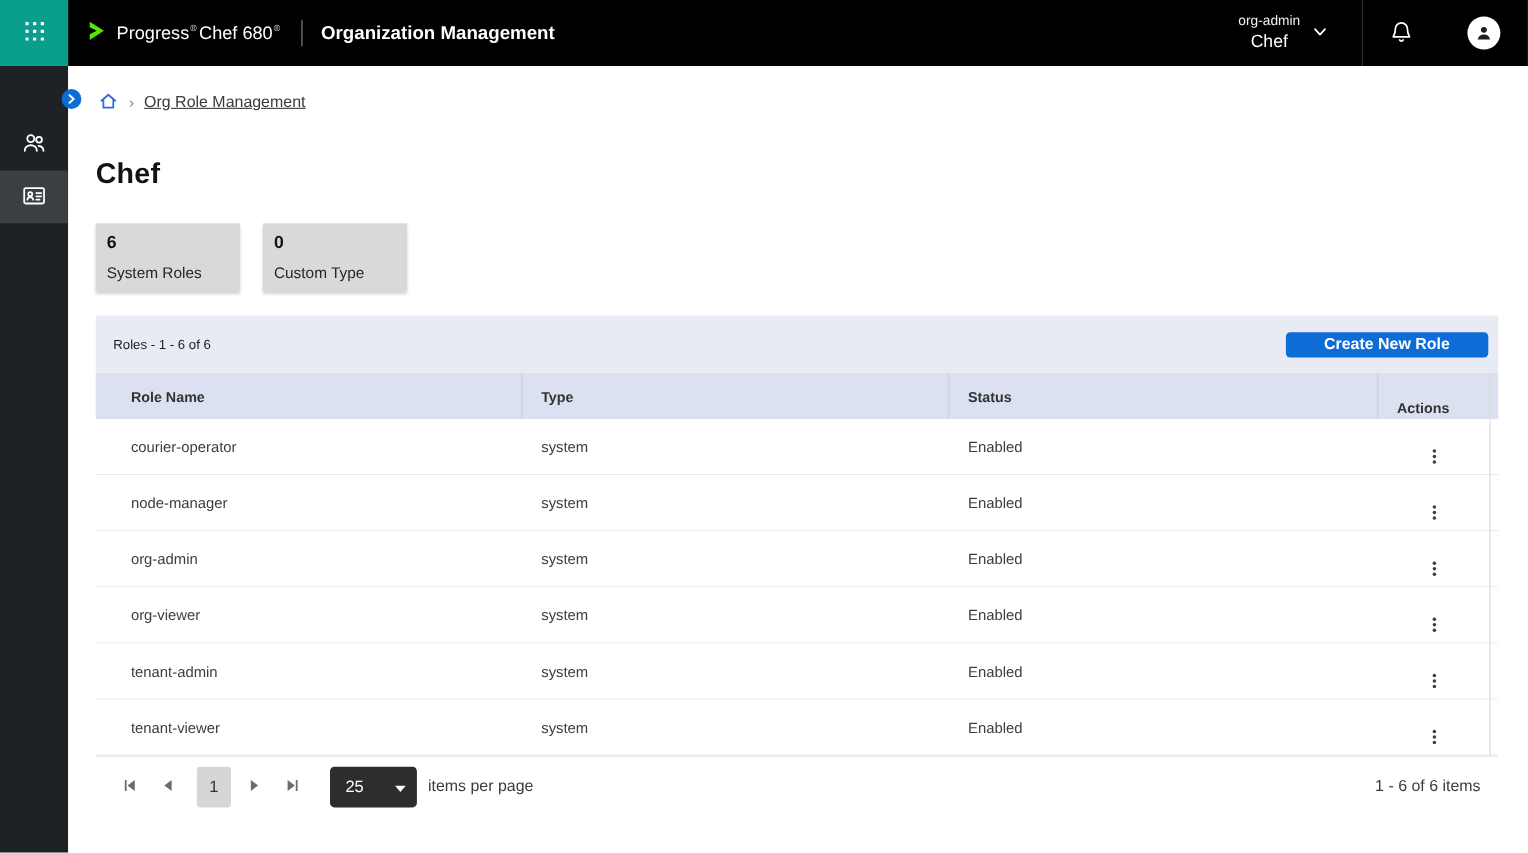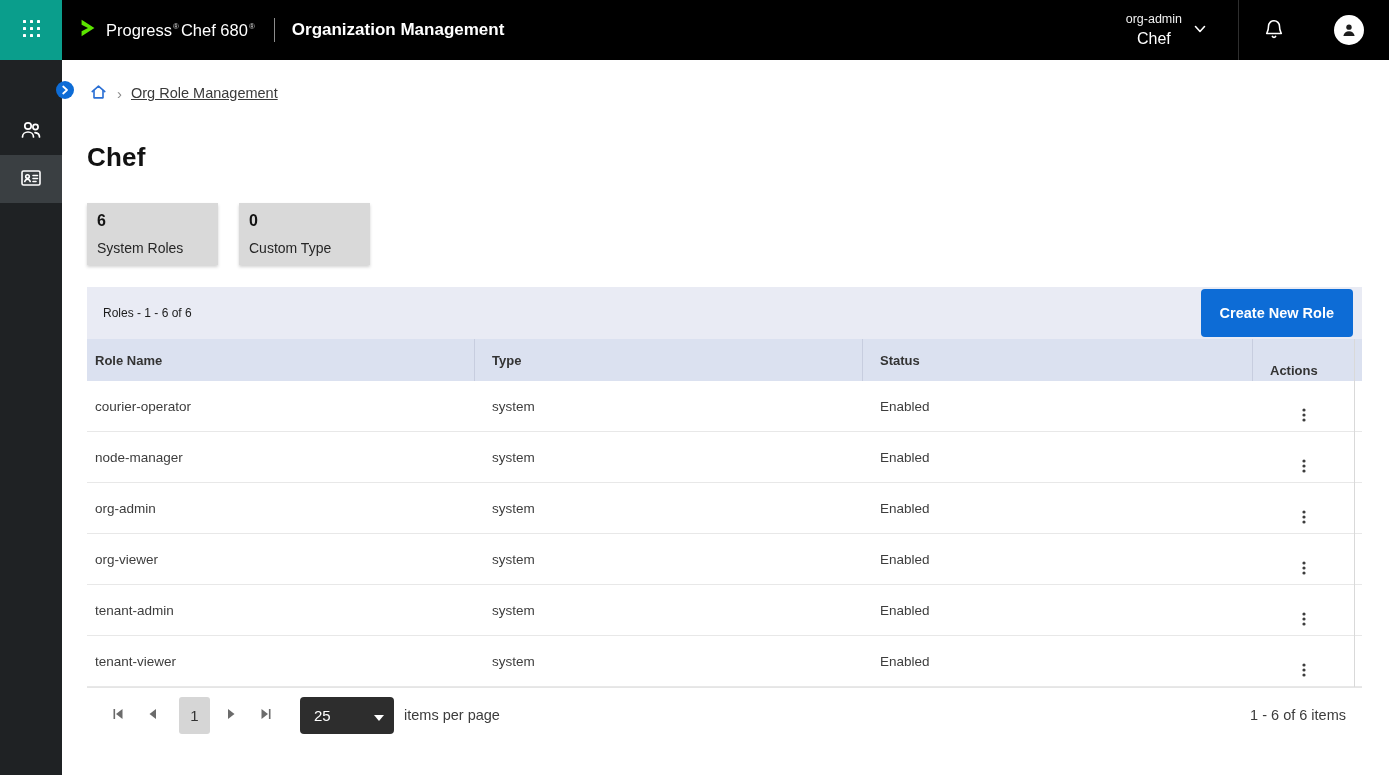--- a/index.html
+++ b/index.html
@@ -95,29 +95,29 @@
 
   
   .table-card { position: absolute; left: 25px; top: 227px; width: 1275px; }
   .table-toolbar {
     height: 52px; background: #E9EBF4;
     display: flex; align-items: center; justify-content: space-between;
     padding: 0 9px 0 16px;
   }
   .toolbar-title { font-size: 12px; color: #1b1b1b; }
   .create-btn {
-    height: 48px; padding: 0 19px; border: none; border-radius: 4px; cursor: pointer;
+    height: 23px; padding: 0 35px; border: none; border-radius: 4px; cursor: pointer;
     background: var(--primary-blue, #0D6CD6); color: #fff;
     font-weight: 700; font-size: 14.5px;
   }
 
   .grid { position: relative; }
   .grid-head { display: flex; height: 42px; background: #DBE1F0; padding-right: 8px; }
   .gh-cell { display: flex; align-items: center; font-size: 13px; font-weight: 700; color: #333; }
-  .col1 { flex: 0 0 388px; padding-left: 8px; }
+  .col1 { flex: 0 0 388px; padding-left: 32px; }
   .col2 { flex: 0 0 388px; padding-left: 17px; }
   .col3 { flex: 0 0 390px; padding-left: 17px; }
   .col4 { flex: 1 1 auto; padding-left: 17px; margin-top: 20px; }
   .gh-cell.col1, .gh-cell.col2, .gh-cell.col3 { border-right: 1px solid #C7CDDF; }
 
   .grid-row {
     display: flex; align-items: center; height: 51px;
     border-bottom: 1px solid #E8E8E8; background: #fff; padding-right: 8px;
   }
   .gr-cell { font-size: 13.5px; color: #3d3d3d; }
@@ -136,21 +136,21 @@
   .pg-btn {
     width: 30px; height: 30px; background: transparent; border: none; cursor: pointer;
     display: flex; align-items: center; justify-content: center; margin-right: 5px; padding: 0;
   }
   .page-num {
     width: 31px; height: 37px; background: #D6D6D6; border: none; border-radius: 3px;
     display: flex; align-items: center; justify-content: center;
     font-size: 15px; color: #333; margin: 0 6px; cursor: pointer;
   }
   .pagesize {
-    margin-left: 14px; width: 94px; height: 37px; background: #2D2D2D; border: none;
+    margin-left: 14px; width: 79px; height: 37px; background: #2D2D2D; border: none;
     border-radius: 4px; color: #fff; cursor: pointer;
     display: flex; align-items: center; justify-content: space-between;
     padding: 0 10px 0 14px; font-size: 15px;
   }
   .pager-label { margin-left: 10px; font-size: 14.5px; color: #3c3c3c; }
   .pager-range { margin-left: auto; font-size: 14.5px; color: #3c3c3c; }
 </style>
 </head>
 <body>
 

